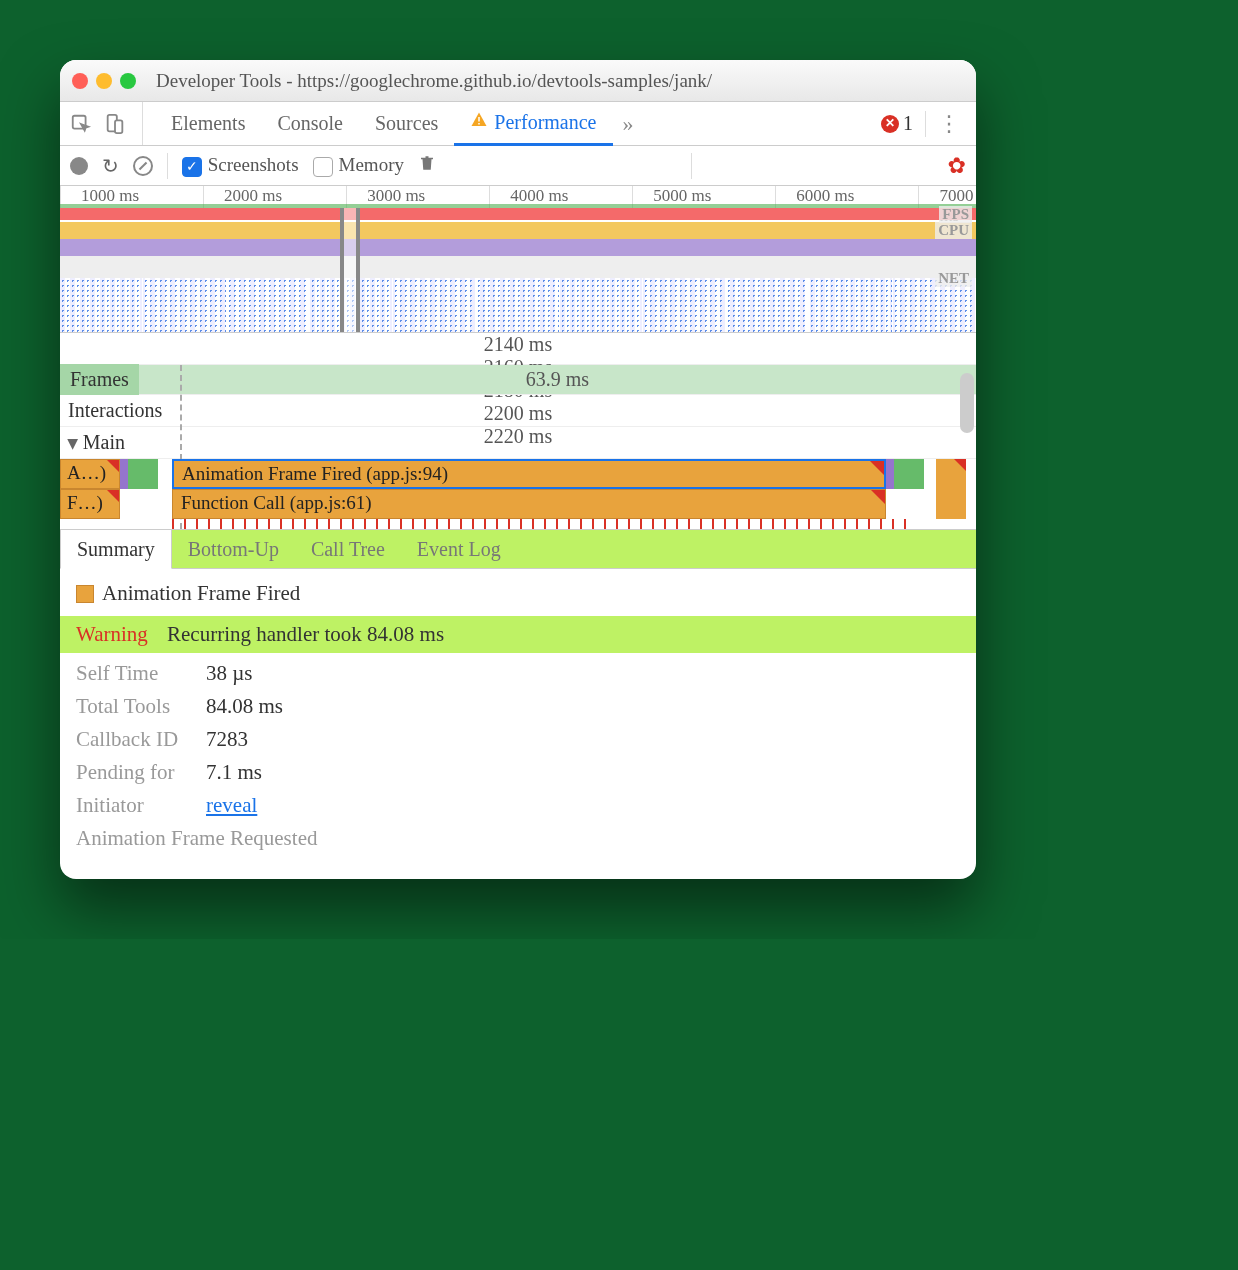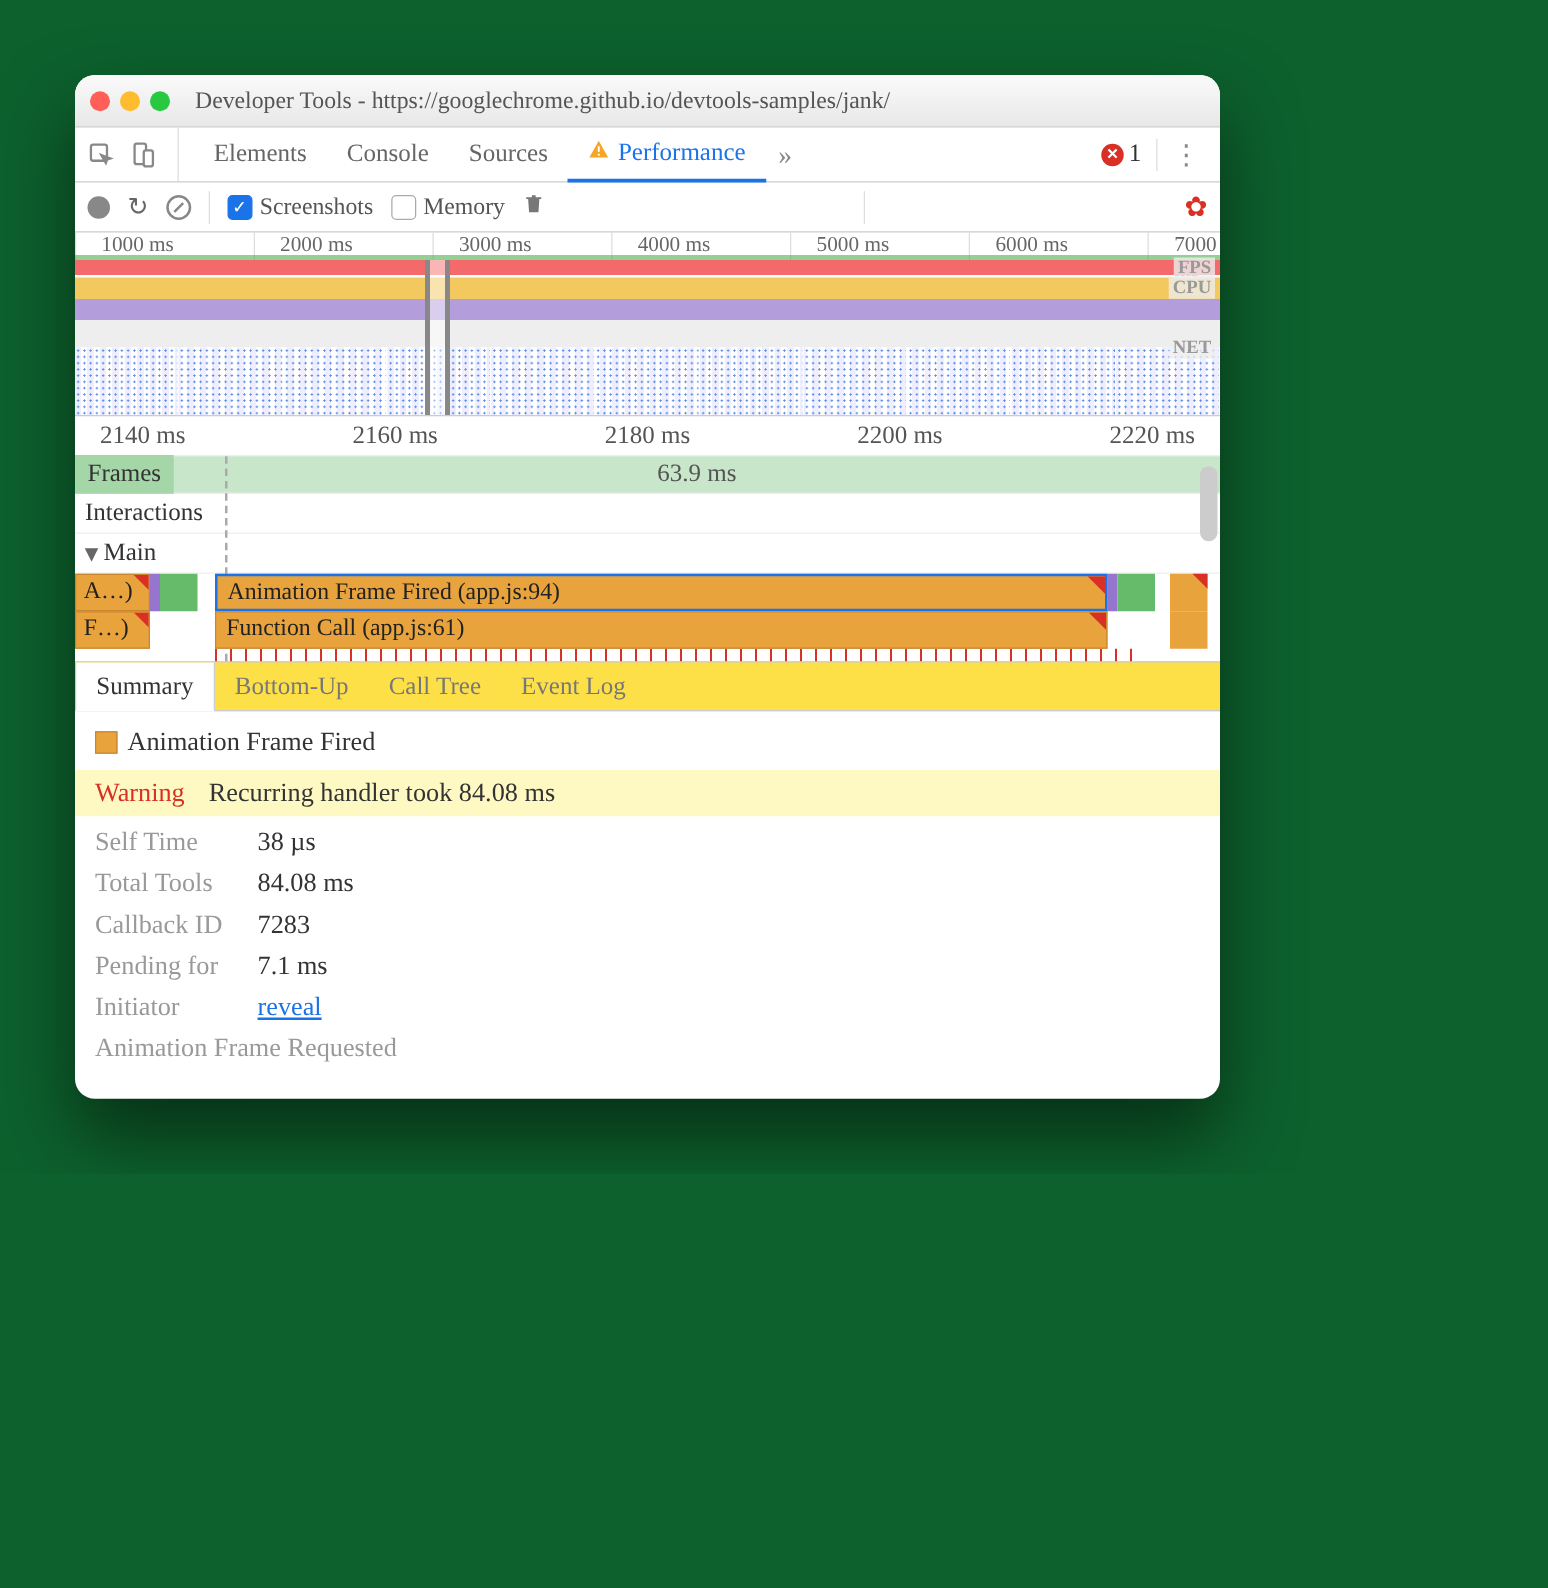--- a/index.html
+++ b/index.html
@@ -42,21 +42,21 @@
   .ov-ruler span:last-child{flex:0.3;}
   .bar-fps{height:12px;background:#f46a6a;margin:0 0 2px 0;position:relative;}
   .bar-fps::before{content:'';position:absolute;left:0;top:-4px;right:0;height:4px;background:#4caf50;opacity:0.6;}
   .bar-cpu{height:34px;background:linear-gradient(#f3c85f 0 50%, #b39ddb 50% 100%);}
   .bar-net{height:22px;background:#eee;}
   .filmstrip{height:54px;background:repeating-linear-gradient(90deg,#eef 0 5px,#fff 5px 10px);display:flex;}
   .frame-thumb{flex:1;border-right:1px solid #fff;background:radial-gradient(circle,#5c8de8 1px,transparent 1px);background-size:5px 5px;}
   .ov-label{position:absolute;right:4px;font-size:15px;font-weight:bold;color:#999;background:rgba(238,238,238,0.8);padding:0 3px;}
   .ov-sel{position:absolute;top:0;bottom:0;width:20px;background:rgba(255,255,255,0.5);border-left:4px solid #888;border-right:4px solid #888;}
   
-  .det-ruler{display:flex;height:32px;align-items:center;font-size:20px;color:#555;border-bottom:1px solid #eee;padding:0 20px;justify-content:space-between;}
+  .det-ruler{display:flex;height:32px;align-items:center;font-size:20px;color:#555;border-bottom:1px solid #eee;padding:0 20px;justify-content:space-between;flex-direction:column;}
   
   .track{display:flex;align-items:center;min-height:30px;border-bottom:1px solid #eee;font-size:20px;}
   .track-label{width:auto;padding:4px 8px;color:#333;}
   .frames-track{background:#c8e6c9;height:30px;display:flex;align-items:center;}
   .frames-track .track-label{background:#a5d6a7;padding:4px 10px;}
   .frame-duration{flex:1;text-align:center;color:#555;}
   .main-track{padding:4px 8px;}
   .disclosure{display:inline-block;transform:rotate(90deg);margin-right:4px;font-size:14px;color:#666;}
   .flame{display:flex;height:30px;font-size:19px;position:relative;}
   .flame-left{width:60px;background:#e8a33d;border:1px solid #c9862f;padding:2px 6px;overflow:hidden;white-space:nowrap;color:#222;position:relative;}
@@ -67,28 +67,28 @@
   .flame-main.selected{border:2px solid #1a73e8;}
   .flame-main::after{content:'';position:absolute;top:0;right:0;border-top:14px solid #d93025;border-left:14px solid transparent;}
   .flame-row2 .flame-main{background:#e8a33d;}
   .flame-tail{width:90px;display:flex;}
   .flame-tail > div{height:100%;}
   .scroll-handle{width:14px;background:#ccc;border-radius:7px;height:60px;}
   .flame-area{position:relative;}
   .dashed-line{position:absolute;top:0;bottom:0;border-left:2px dashed #aaa;}
   .scroll-col{position:absolute;right:0;top:0;width:18px;display:flex;justify-content:center;padding-top:8px;}
   
-  .btabs{display:flex;height:40px;border-top:1px solid #ccc;border-bottom:1px solid #ccc;background:#fde047;align-items:stretch;}
+  .btabs{display:flex;height:40px;border-top:1px solid #ccc;border-bottom:1px solid #ccc;background:#bef264;align-items:stretch;}
   .btab{padding:8px 16px;font-size:20px;color:#777;cursor:pointer;}
   .btab.active{background:#fff;border:1px solid #ccc;border-bottom:1px solid #fff;border-top:none;margin-bottom:-1px;color:#333;}
   
   .summary{padding:12px 16px 20px 16px;font-size:21px;}
   .sum-title{display:flex;align-items:center;gap:8px;margin-bottom:10px;}
   .sum-swatch{width:18px;height:18px;background:#e8a33d;border:1px solid #c9862f;}
-  .warn-row{background:#fef9c3;padding:6px 0 6px 0;margin:0 -16px 8px -16px;padding-left:16px;}
+  .warn-row{background:#bef264;padding:6px 0 6px 0;margin:0 -16px 8px -16px;padding-left:16px;}
   .warn-label{color:#d93025;margin-right:14px;}
   .kv{display:flex;margin-bottom:8px;}
   .kv .k{width:130px;color:#999;}
   .kv .v{color:#333;}
   .link{color:#1a73e8;text-decoration:underline;cursor:pointer;}
   .sub{color:#999;margin-bottom:8px;}
   .stack{padding-left:18px;color:#333;}
 </style>
 </head>
 <body>

